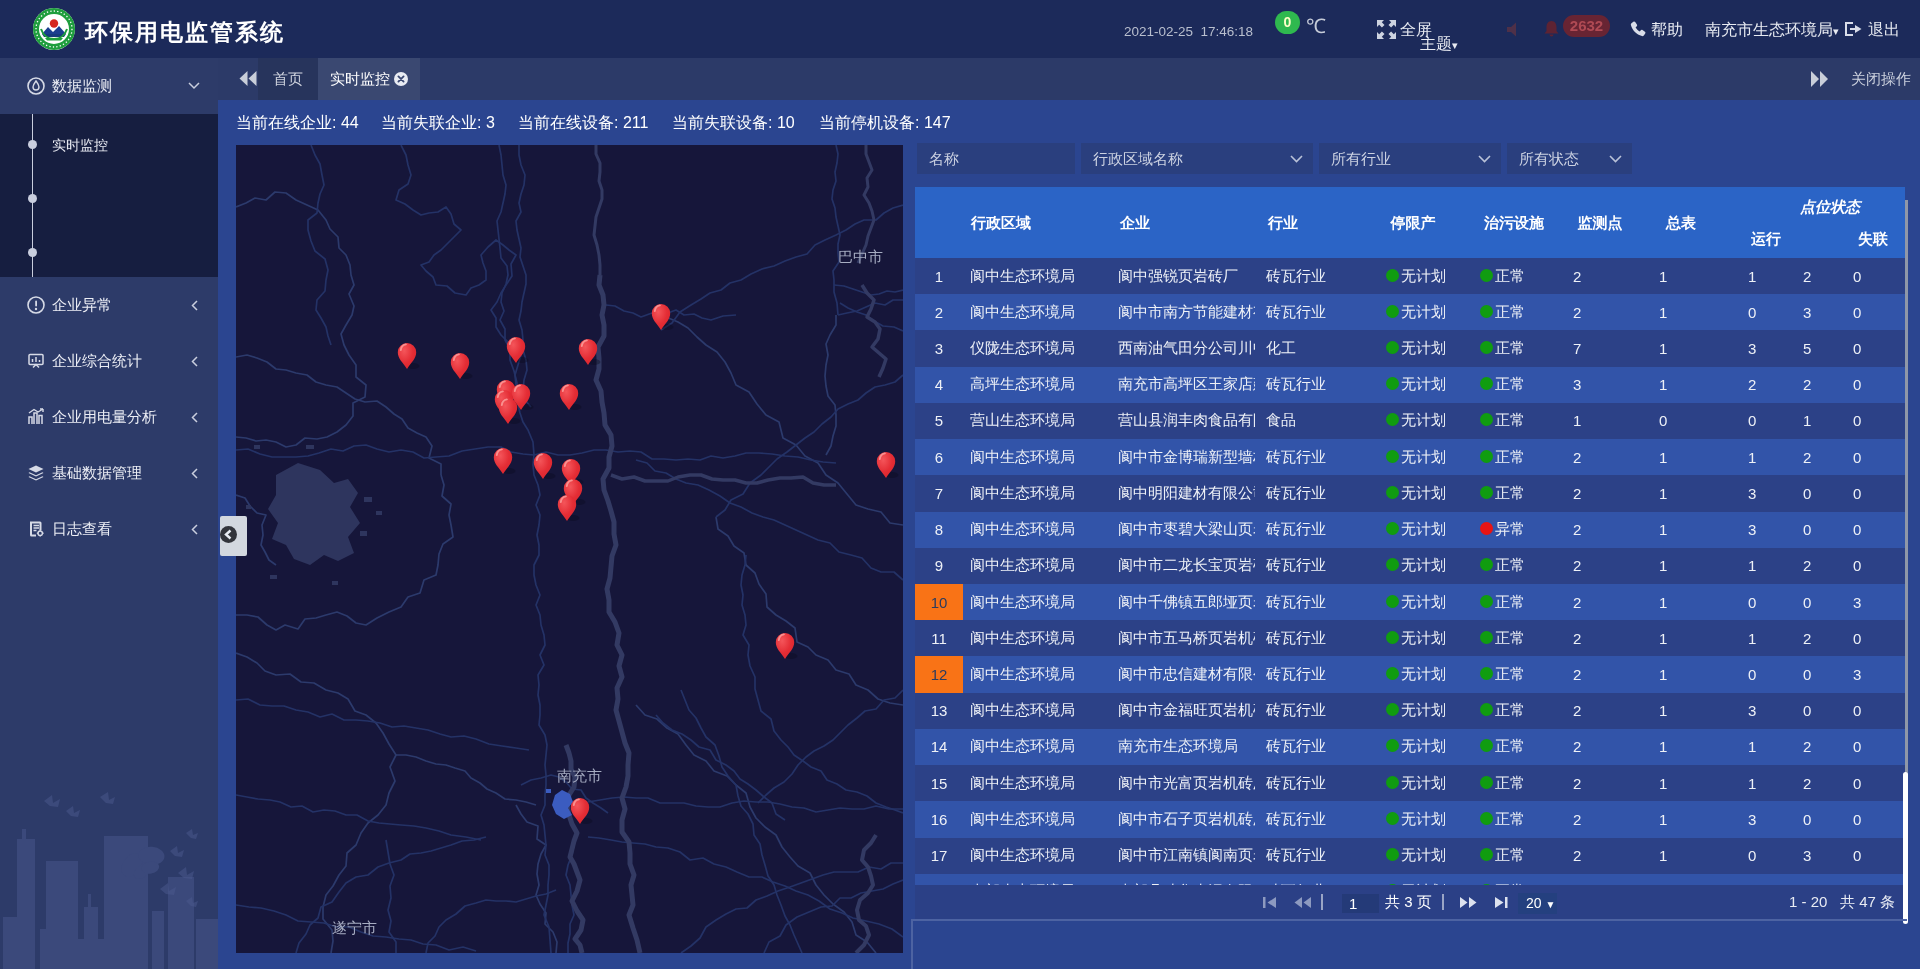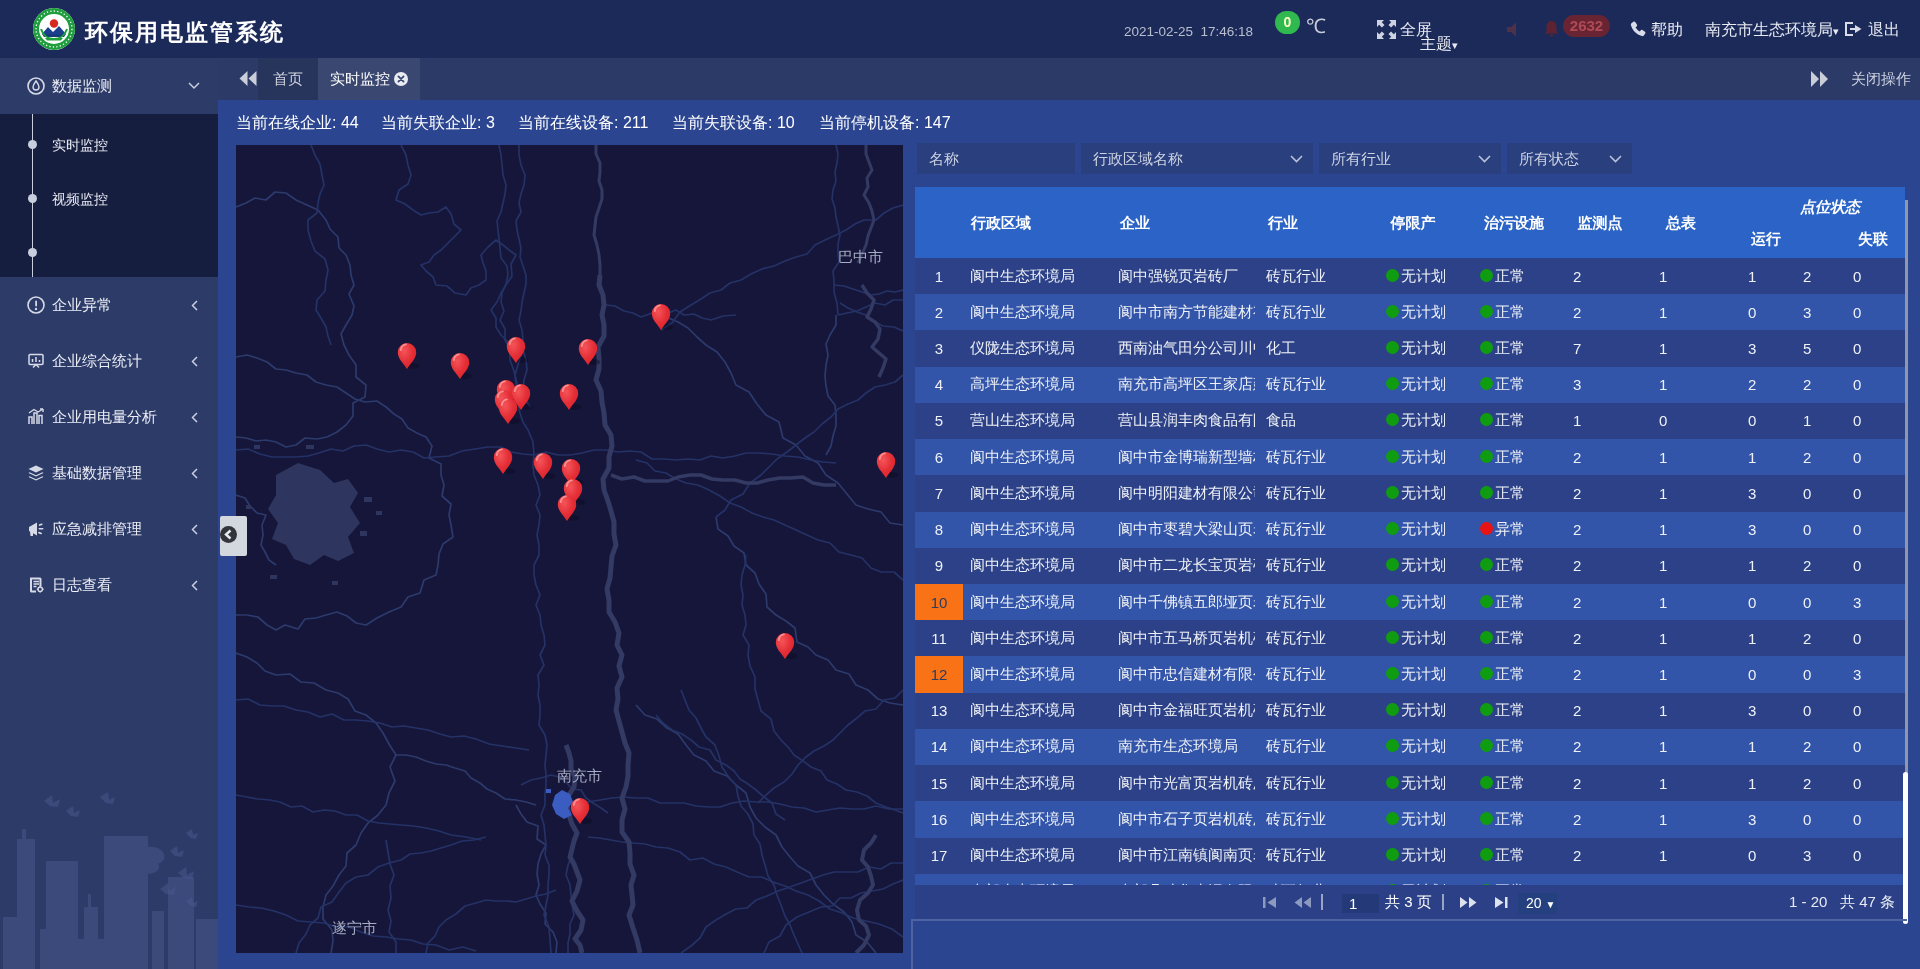--- a/index.html
+++ b/index.html
@@ -102,21 +102,20 @@
       </svg>
       <span class="txt">数据监测</span>
       <svg style="position:absolute; right:18px; top:24px;" width="12" height="8" viewBox="0 0 12 8">
         <path d="M1 1 L6 6 L11 1" fill="none" stroke="#c9cede" stroke-width="1.5"></path>
       </svg>
     </div>
   <div id="submenu">
     <div class="smline"></div>
     <div class="smitem" style="top:4px;">实时监控</div>
       <div class="smdot" style="top:26px;"></div>
-    <div class="smitem" style="top:58px;">视频监控</div>
       <div class="smdot" style="top:80px;"></div>
       <div class="smdot" style="top:134px;"></div>
   </div>
   <div class="mitem">
       <svg class="micon" viewBox="0 0 18 18">
         <circle cx="9" cy="9" r="8" fill="none" stroke="#d6dae6" stroke-width="1.6"></circle>
         <rect x="8.2" y="4.5" width="1.8" height="6" rx="0.9" fill="#d6dae6"></rect>
         <circle cx="9" cy="13" r="1.2" fill="#d6dae6"></circle>
       </svg>
       <span class="txt">企业异常</span>
@@ -148,34 +147,20 @@
     </div>
   <div class="mitem">
       <svg class="micon" viewBox="0 0 18 18">
         <g fill="#d6dae6">
           <path d="M9 1.5 L16.5 5 L9 8.5 L1.5 5 Z"></path>
           <path d="M2.5 8.2 L9 11.2 L15.5 8.2 L16.5 9 L9 12.5 L1.5 9 Z"></path>
           <path d="M2.5 12.2 L9 15.2 L15.5 12.2 L16.5 13 L9 16.5 L1.5 13 Z"></path>
         </g>
       </svg>
       <span class="txt">基础数据管理</span>
-      <svg style="position:absolute; right:20px; top:23px;" width="7" height="11" viewBox="0 0 7 11">
-        <path d="M6 1 L1.5 5.5 L6 10" fill="none" stroke="#c9cede" stroke-width="1.5"></path>
-      </svg>
-    </div>
-  <div class="mitem">
-      <svg class="micon" viewBox="0 0 18 18">
-        <g fill="#d6dae6">
-          <path d="M2 7 L10 2.5 V15.5 L2 11 Z M3 11.5 L6 13 V16 L3.5 16 Z"></path>
-          <rect x="11.5" y="8" width="5" height="1.6" rx="0.8"></rect>
-          <rect x="11.5" y="4.6" width="4" height="1.6" rx="0.8" transform="rotate(-20 11.5 4.6)"></rect>
-          <rect x="11.5" y="11.6" width="4" height="1.6" rx="0.8" transform="rotate(20 11.5 11.6)"></rect>
-        </g>
-      </svg>
-      <span class="txt">应急减排管理</span>
       <svg style="position:absolute; right:20px; top:23px;" width="7" height="11" viewBox="0 0 7 11">
         <path d="M6 1 L1.5 5.5 L6 10" fill="none" stroke="#c9cede" stroke-width="1.5"></path>
       </svg>
     </div>
   <div class="mitem">
       <svg class="micon" viewBox="0 0 18 18">
         <path d="M3 1.5 H13 A1.5 1.5 0 0 1 14.5 3 V10 H12.5 V3.5 H5 V14.5 H9 V16.5 H4.5 A1.5 1.5 0 0 1 3 15 Z" fill="#d6dae6"></path>
         <path d="M6.5 5.5 H12 M6.5 8 H12 M6.5 10.5 H9.5" stroke="#d6dae6" stroke-width="1.3"></path>
         <g fill="#d6dae6">
           <circle cx="13.2" cy="13.2" r="2.2" fill="none" stroke="#d6dae6" stroke-width="1.4"></circle>

